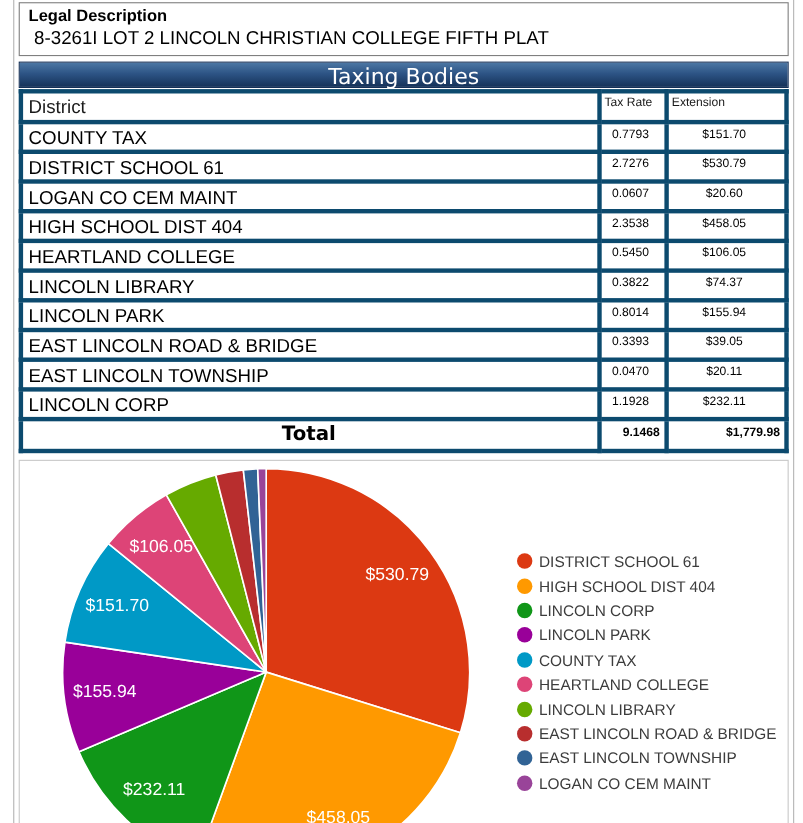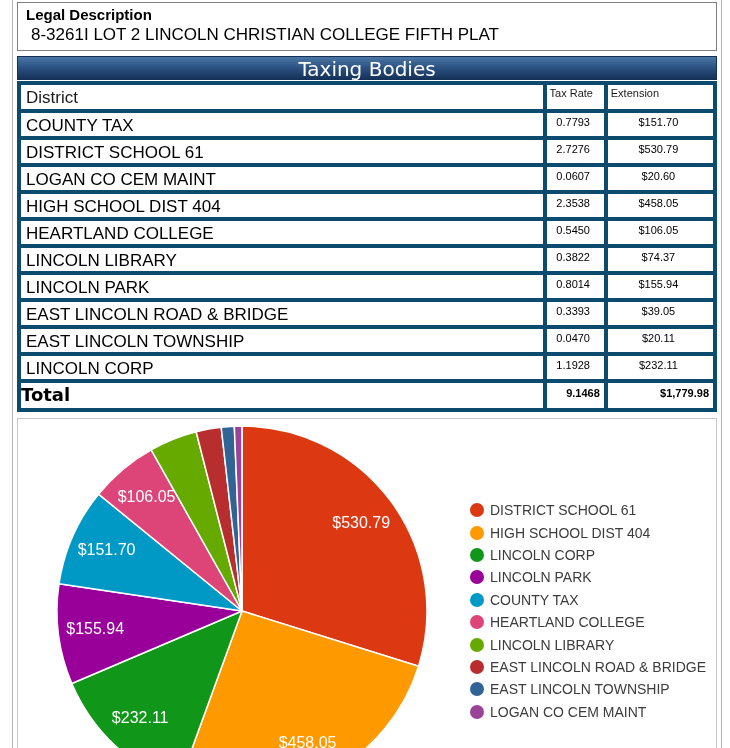--- a/index.html
+++ b/index.html
@@ -59,21 +59,21 @@
     font-weight: normal; font-size: 11px; text-align: left;
     vertical-align: top; padding: 2px 3px 8px 3px; color: #1a1a1a;
   }
   th.c-rate { width: 60px; }
   th.c-ext  { width: 107px; }
   td.cell-district { font-size: 17px; padding: 3px 4px 1px 5px; line-height: 19px; vertical-align: bottom; }
   td.cell-rate, td.cell-ext {
     font-size: 11px; text-align: center; vertical-align: top; padding: 3px 4px 0 0;
   }
   tfoot td.total-label {
-    text-align: left; font-family: "DejaVu Sans", sans-serif;
+    text-align: center; font-family: "DejaVu Sans", sans-serif;
     font-weight: bold; font-size: 18px; padding: 1px 2px 3px 0;
   }
   tfoot td.total-rate, tfoot td.total-ext {
     font-size: 11px; font-weight: bold; text-align: right; vertical-align: top; padding: 4px 4px 0 0;
   }
 
   
   .chart-panel {
     margin-top: 6px;
     border: 1px solid #c8c8c8;

